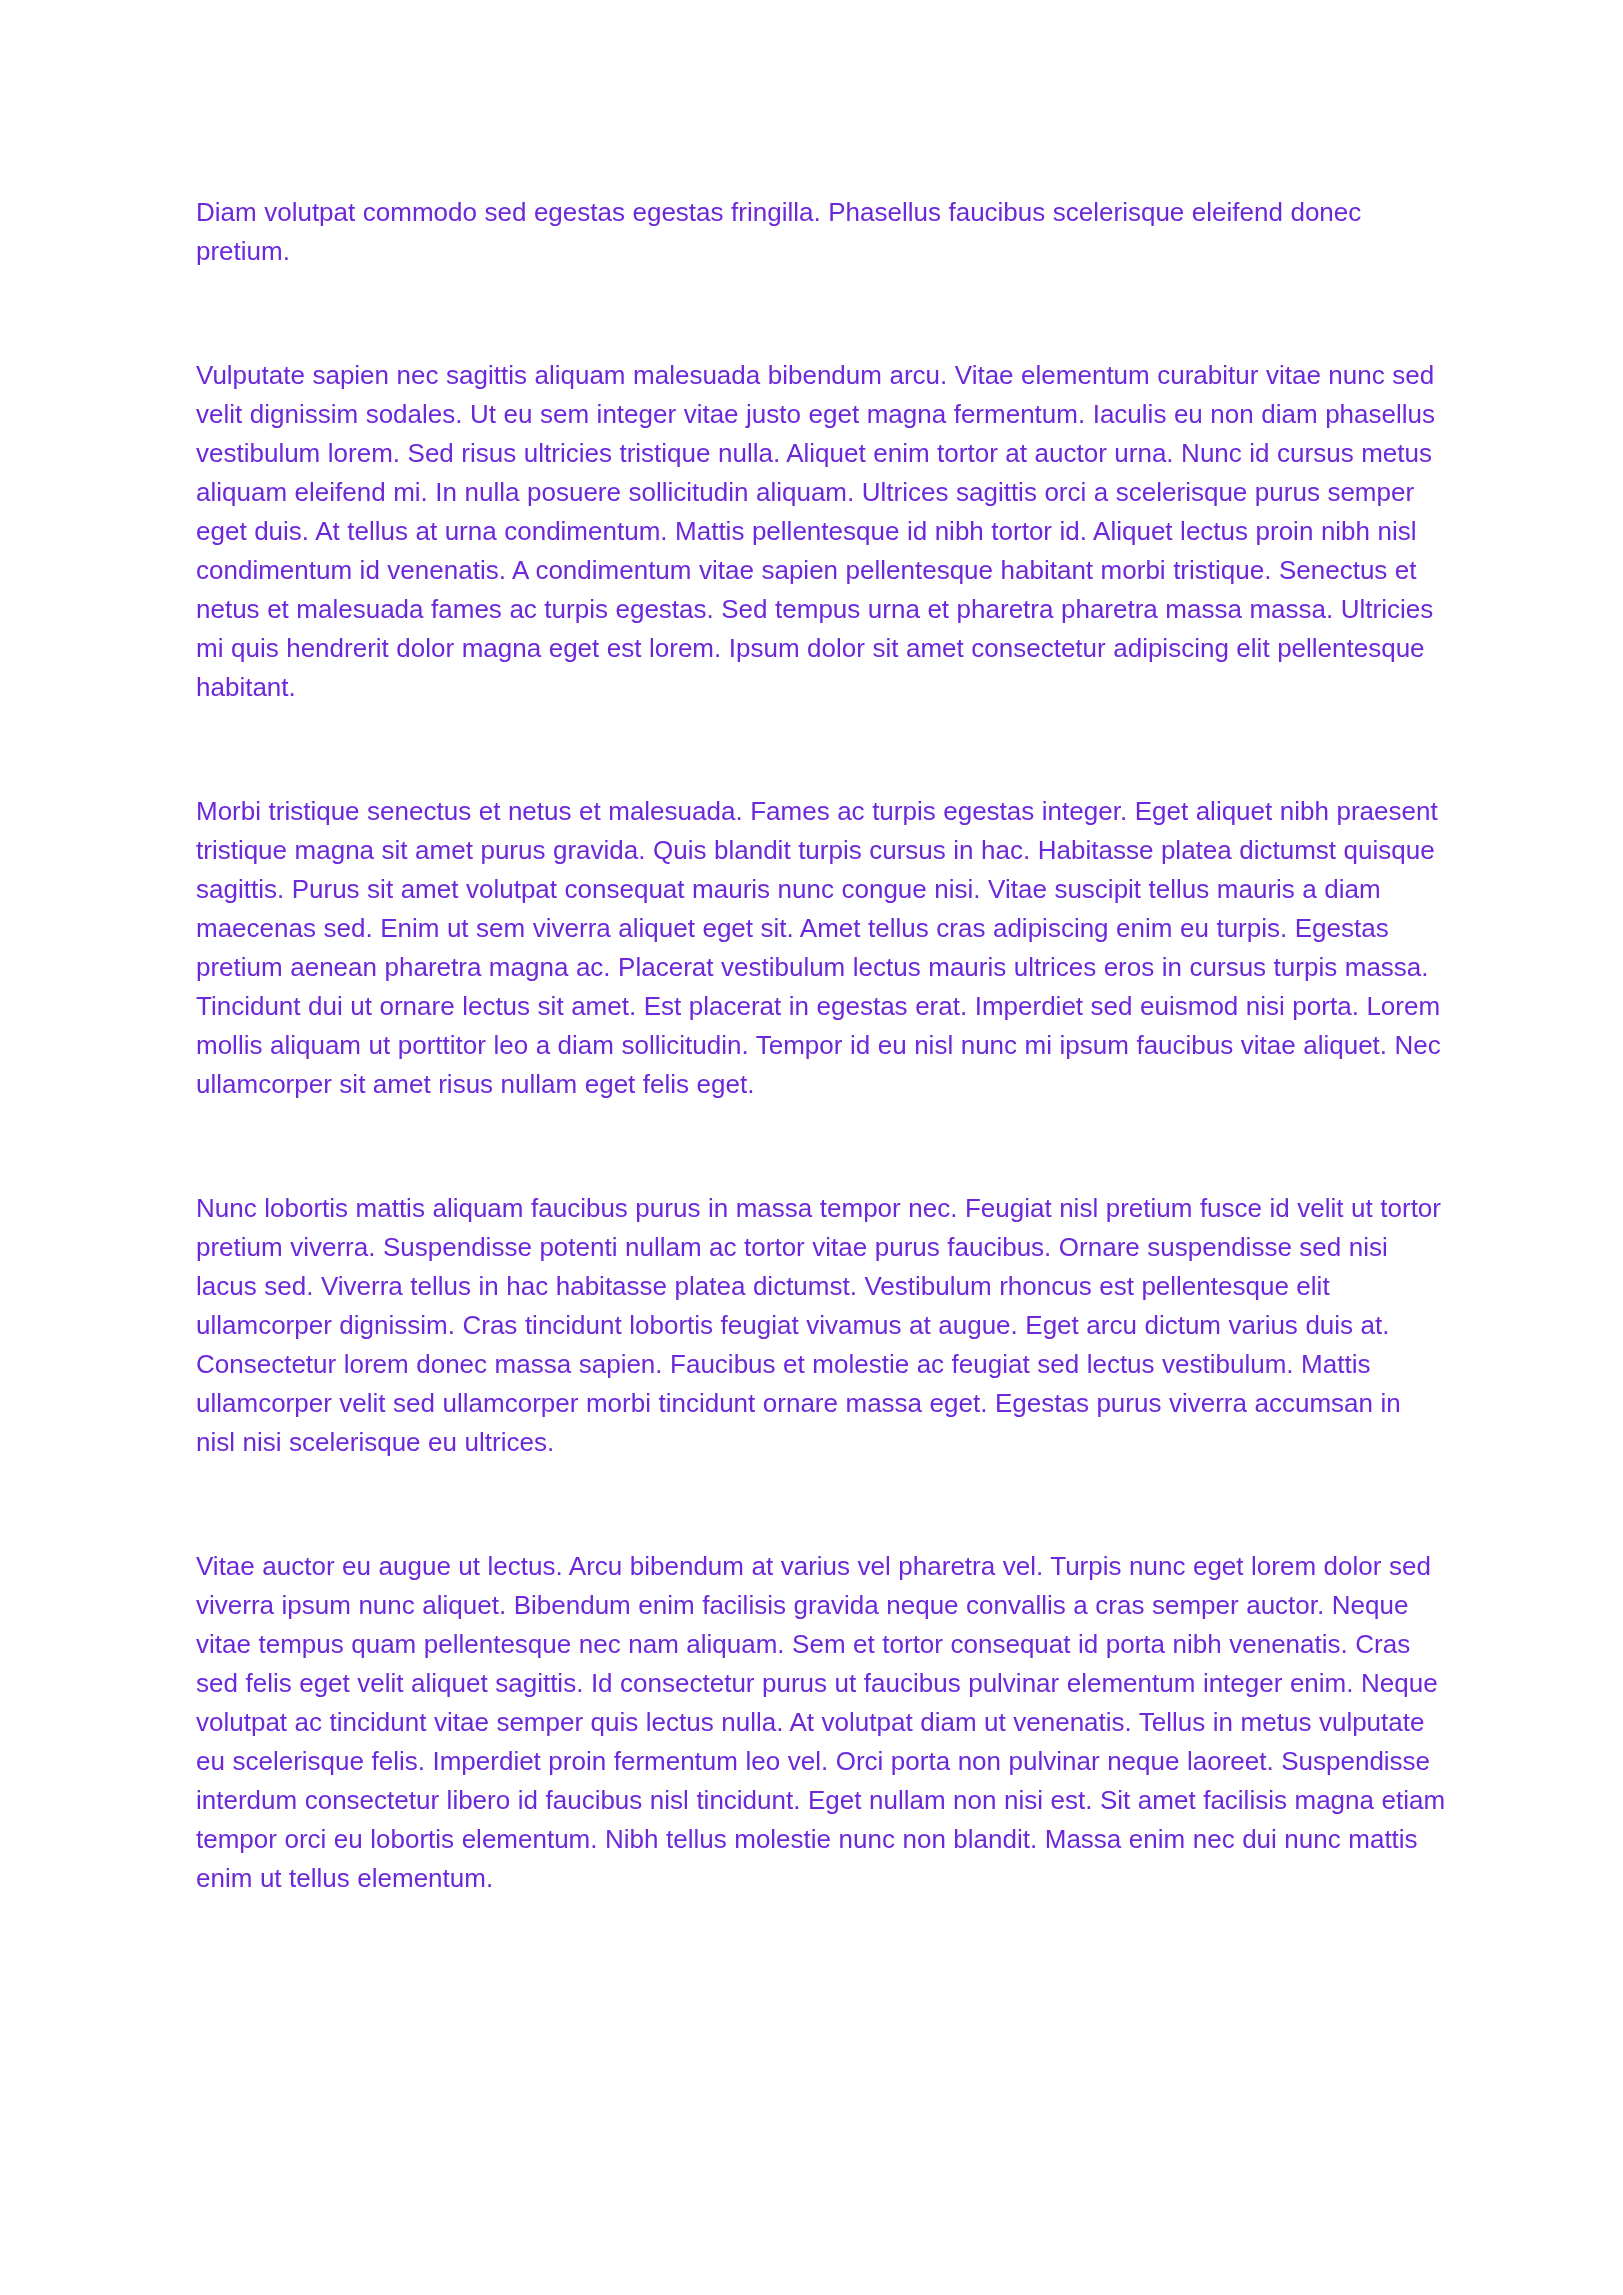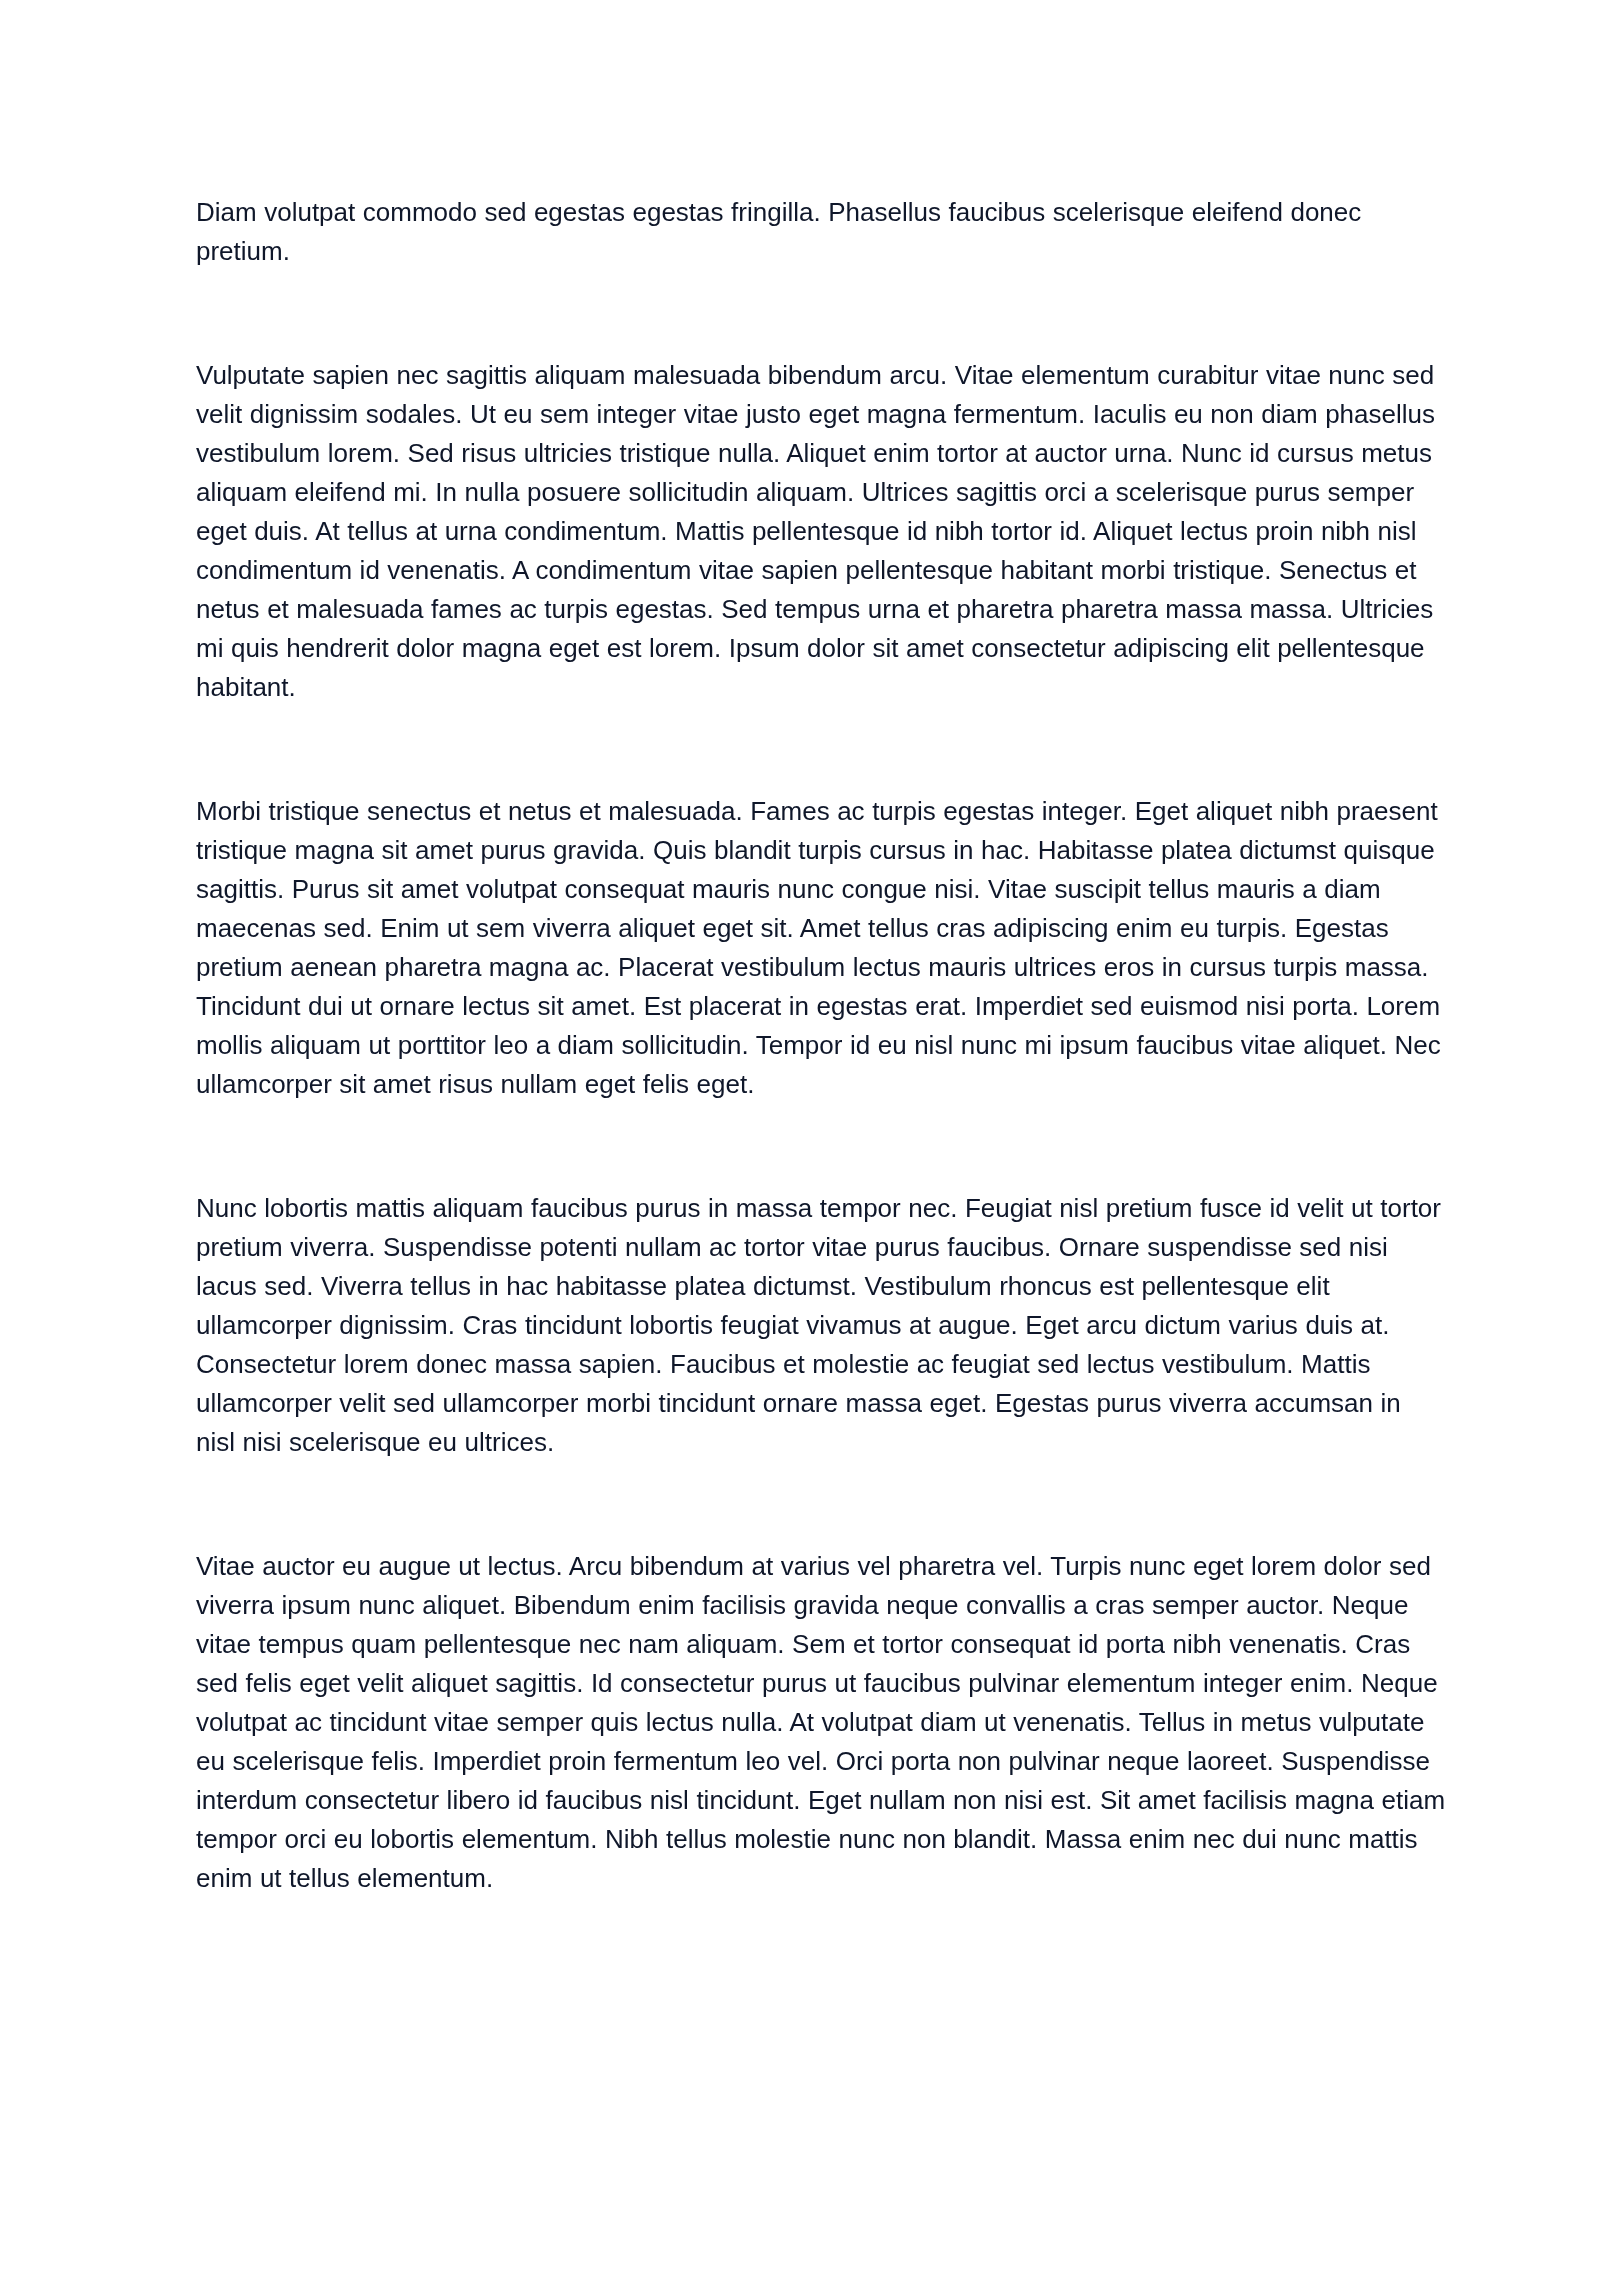--- a/index.html
+++ b/index.html
@@ -18,21 +18,21 @@
     width: 1623px;
     height: 2295px;
     background: #ffffff;
     overflow: hidden;
   }
   .content {
     position: absolute;
     top: 193px;
     left: 196px;
     width: 1250px;
-    color: #0f172a;
+    color: #6d28d9;
     font-size: 26px;
     line-height: 39px;
     text-align: left;
     word-spacing: 0.3px;
   }
   .content p {
     margin: 0 0 85px 0;
   }
   .content p:last-child {
     margin-bottom: 0;

